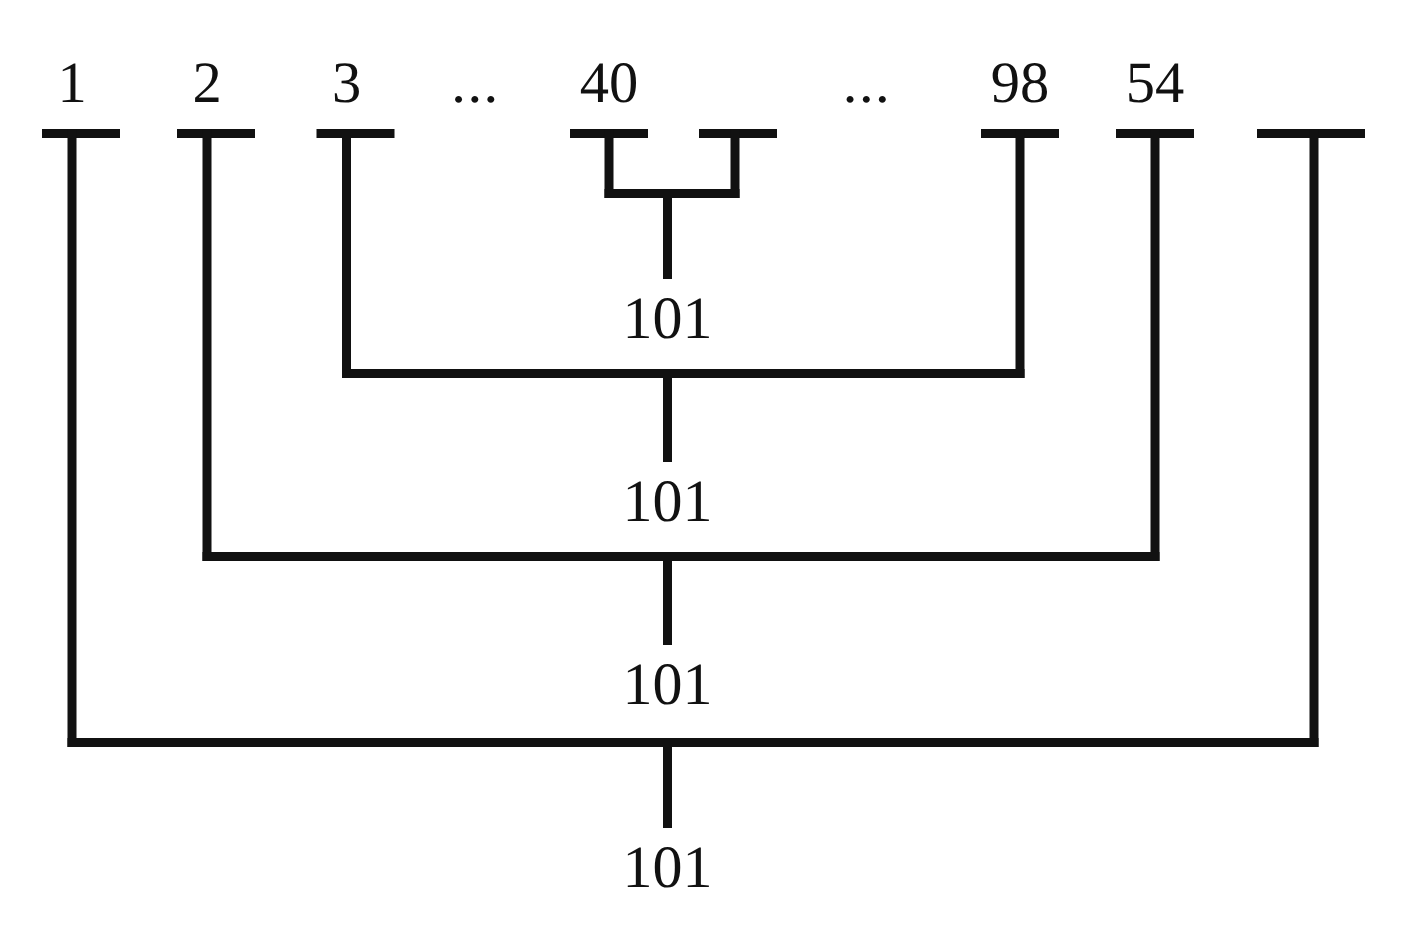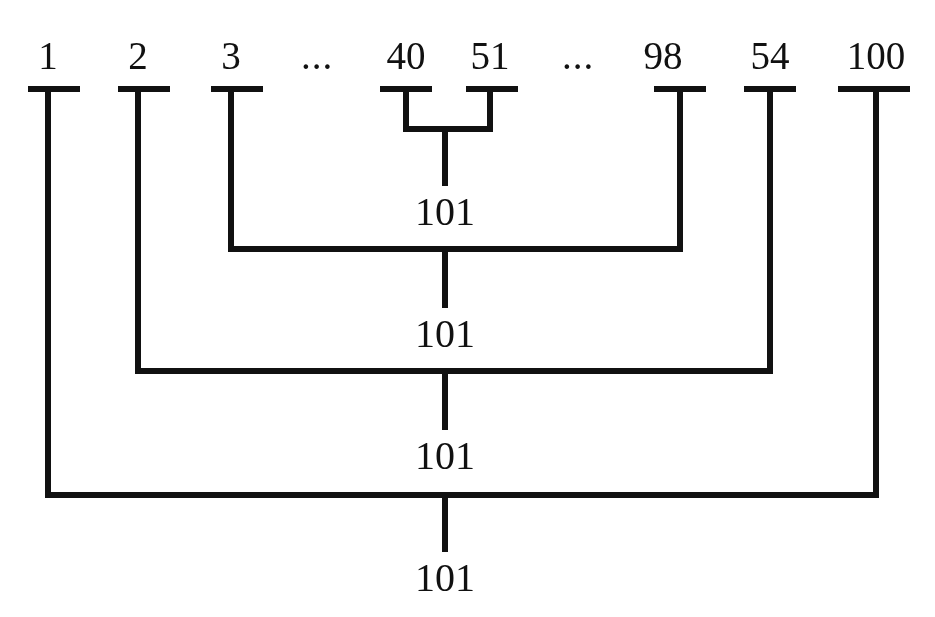--- a/index.html
+++ b/index.html
@@ -74,25 +74,23 @@
 </head>
 <body>
 
 <div id="stage">
 
   <div class="leaf-label" style="left:8px;  top:36px; width:80px;">1</div>
   <div class="leaf-label" style="left:98px; top:36px; width:80px;">2</div>
   <div class="leaf-label" style="left:191px;top:36px; width:80px;">3</div>
   <div class="ellipsis" style="left:277px;top:36px; width:80px;">...</div>
   <div class="leaf-label" style="left:366px;top:36px; width:80px;">40</div>
-  <div class="leaf-label" style="left:450px;top:36px; width:80px;">51</div>
   <div class="ellipsis" style="left:538px;top:36px; width:80px;">...</div>
-  <div class="leaf-label" style="left:623px;top:36px; width:80px;">98</div>
+  <div class="leaf-label" style="left:640px;top:36px; width:80px;">98</div>
   <div class="leaf-label" style="left:730px;top:36px; width:80px;">54</div>
-  <div class="leaf-label" style="left:831px;top:36px; width:90px;">100</div>
 
   <div class="tick-bar" style="left:28px;  top:86px; width:52px;"></div>
   <div class="tick-bar" style="left:118px; top:86px; width:52px;"></div>
   <div class="tick-bar" style="left:211px; top:86px; width:52px;"></div>
   <div class="tick-bar" style="left:380px; top:86px; width:52px;"></div>
   <div class="tick-bar" style="left:466px; top:86px; width:52px;"></div>
   <div class="tick-bar" style="left:654px; top:86px; width:52px;"></div>
   <div class="tick-bar" style="left:744px; top:86px; width:52px;"></div>
   <div class="tick-bar" style="left:838px; top:86px; width:72px;"></div>
 

